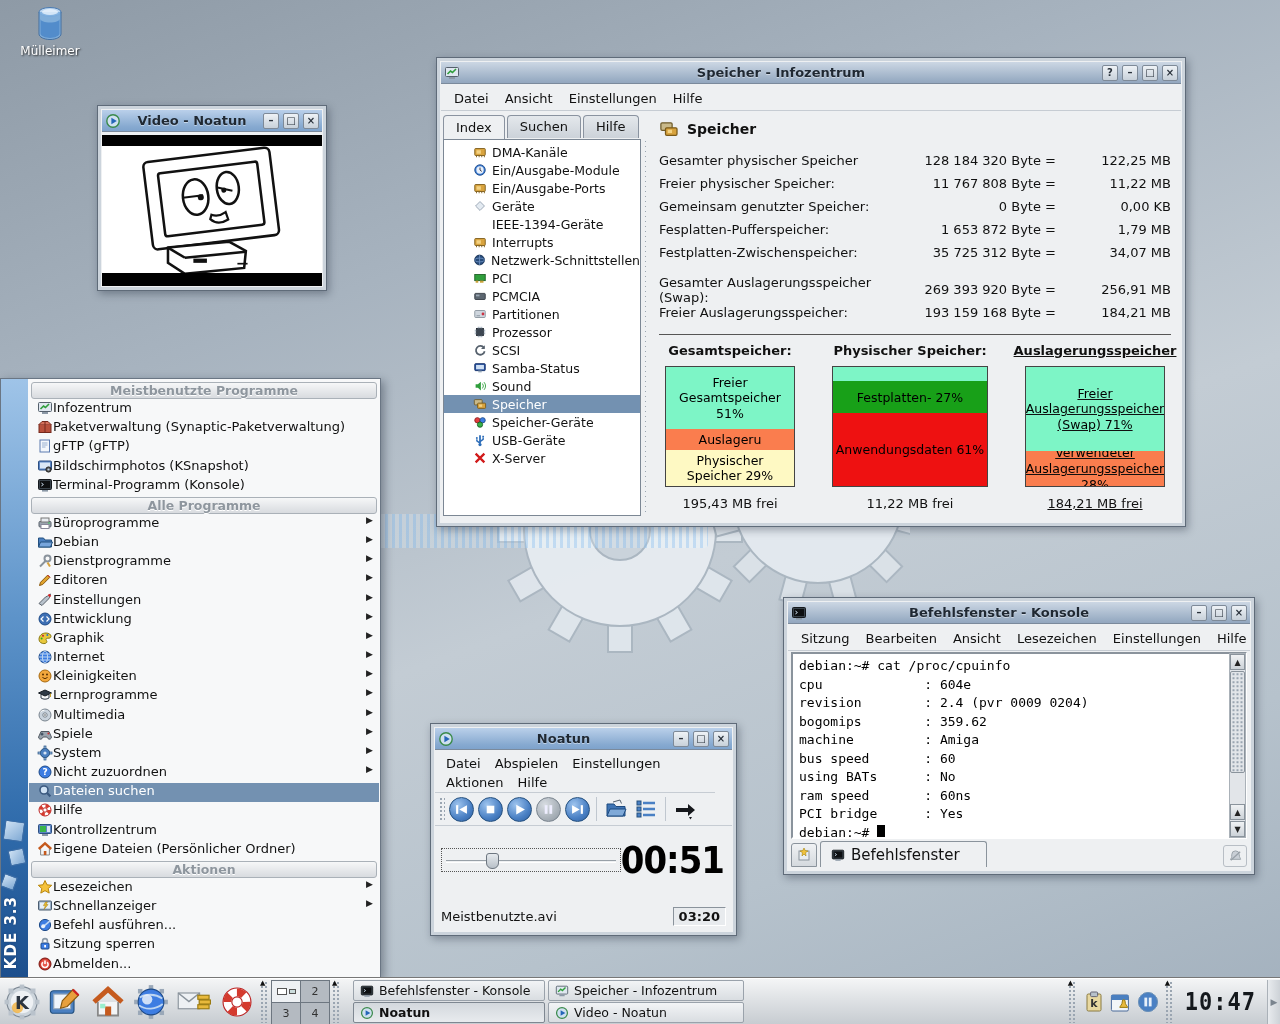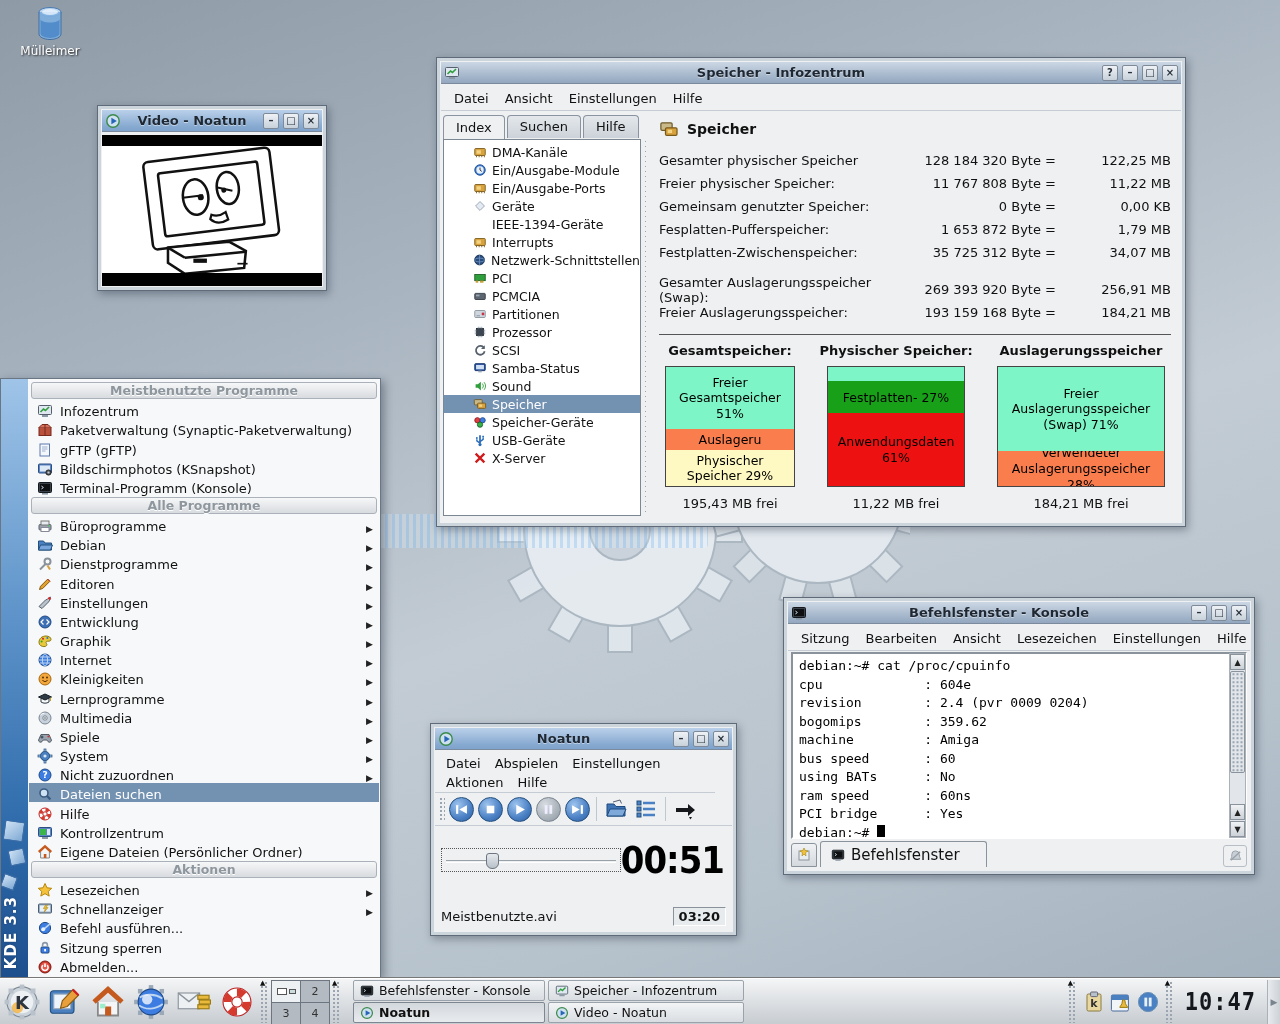--- a/index.html
+++ b/index.html
@@ -64,36 +64,36 @@
   .memrow .mv { width:115px; text-align:right; }
   .memgap { height:14px; }
   .hsep { border-top:1px solid #555; margin:10px 0 8px; }
   .charts { display:flex; justify-content:space-between; padding:0 6px; }
   .chartcol { display:flex; flex-direction:column; align-items:center; }
   .chartcol .ctitle { font-weight:bold; font-size:13px; margin-bottom:8px; white-space:nowrap; }
   .cbox { border:1px solid #444; width:100%; height:121px; display:flex; flex-direction:column; overflow:hidden; }
   .cseg { overflow:hidden; display:flex; align-items:center; justify-content:center; text-align:center;
           font-size:12.5px; color:#000; line-height:1.25; padding:0 2px; }
   .cfoot { margin-top:9px; font-size:13px; }
-  .chartcol:nth-child(1){ width:130px; } .chartcol:nth-child(2){ width:138px; } .chartcol:nth-child(3){ width:168px; }
+  .chartcol:nth-child(1){ width:130px; } .chartcol:nth-child(2){ width:156px; } .chartcol:nth-child(3){ width:140px;text-decoration:underline; }
 
   
   #kmenu { position:absolute; left:0; top:378px; width:381px; height:600px; z-index:5;
            background:#f7f8f9; border:1px solid #6a7684; box-shadow:3px 3px 9px rgba(20,30,45,.4); display:flex; }
   .kband { width:27px; position:relative; overflow:hidden;
      background:linear-gradient(180deg,#9fc4e8 0%,#5d93c9 40%,#2f6bab 75%,#1d4f8d 100%); }
   .kband .cube { position:absolute; width:20px; height:20px; background:linear-gradient(135deg,#cfe2f4,#7fa9d4);
      border:1px solid #3e6ea6; }
   .kband .kver { position:absolute; bottom:8px; left:1px; color:#fff; font-weight:bold; font-size:15px;
      writing-mode:vertical-rl; transform:rotate(180deg); letter-spacing:1px; text-shadow:0 0 2px #1c3f6e; }
   .kitems { flex:1; padding:2px 1px; display:flex; flex-direction:column; }
   .khead { height:17px; margin:1px 2px; border:1px solid #aab1b8; border-radius:3px; text-align:center;
      background:linear-gradient(180deg,#f6f7f8,#d8dbdf); font-weight:bold; font-size:12.5px; color:#8e969e;
      text-shadow:0 1px 0 #fff; line-height:15px; }
-  .krow { height:20px; display:flex; align-items:flex-end; gap:7px; padding:0 6px 0 8px; font-size:13px; white-space:nowrap; }
+  .krow { height:20px; display:flex; align-items:flex-start; padding:0 6px 0 8px; font-size:13px; white-space:nowrap; }
   .krow .klabel { flex:1; overflow:hidden; }
   .krow.sel { background:#7391b1; color:#fff; }
   .karrow { font-size:9px; color:#222; }
 
   
   #noatunWin { left:430px; top:723px; width:307px; height:213px; z-index:4; }
   #noatunWin .inner { position:absolute; left:4px; right:4px; top:26px; bottom:4px; background:#eef0f2; }
   .n-menubar { display:flex; flex-wrap:wrap; padding:1px 4px 0; border-bottom:1px solid #c6ccd3; }
   .n-menubar .mi { padding:2px 7px; }
   .n-toolbar { display:flex; align-items:center; gap:4px; padding:3px 4px; border-bottom:1px solid #c6ccd3; }

